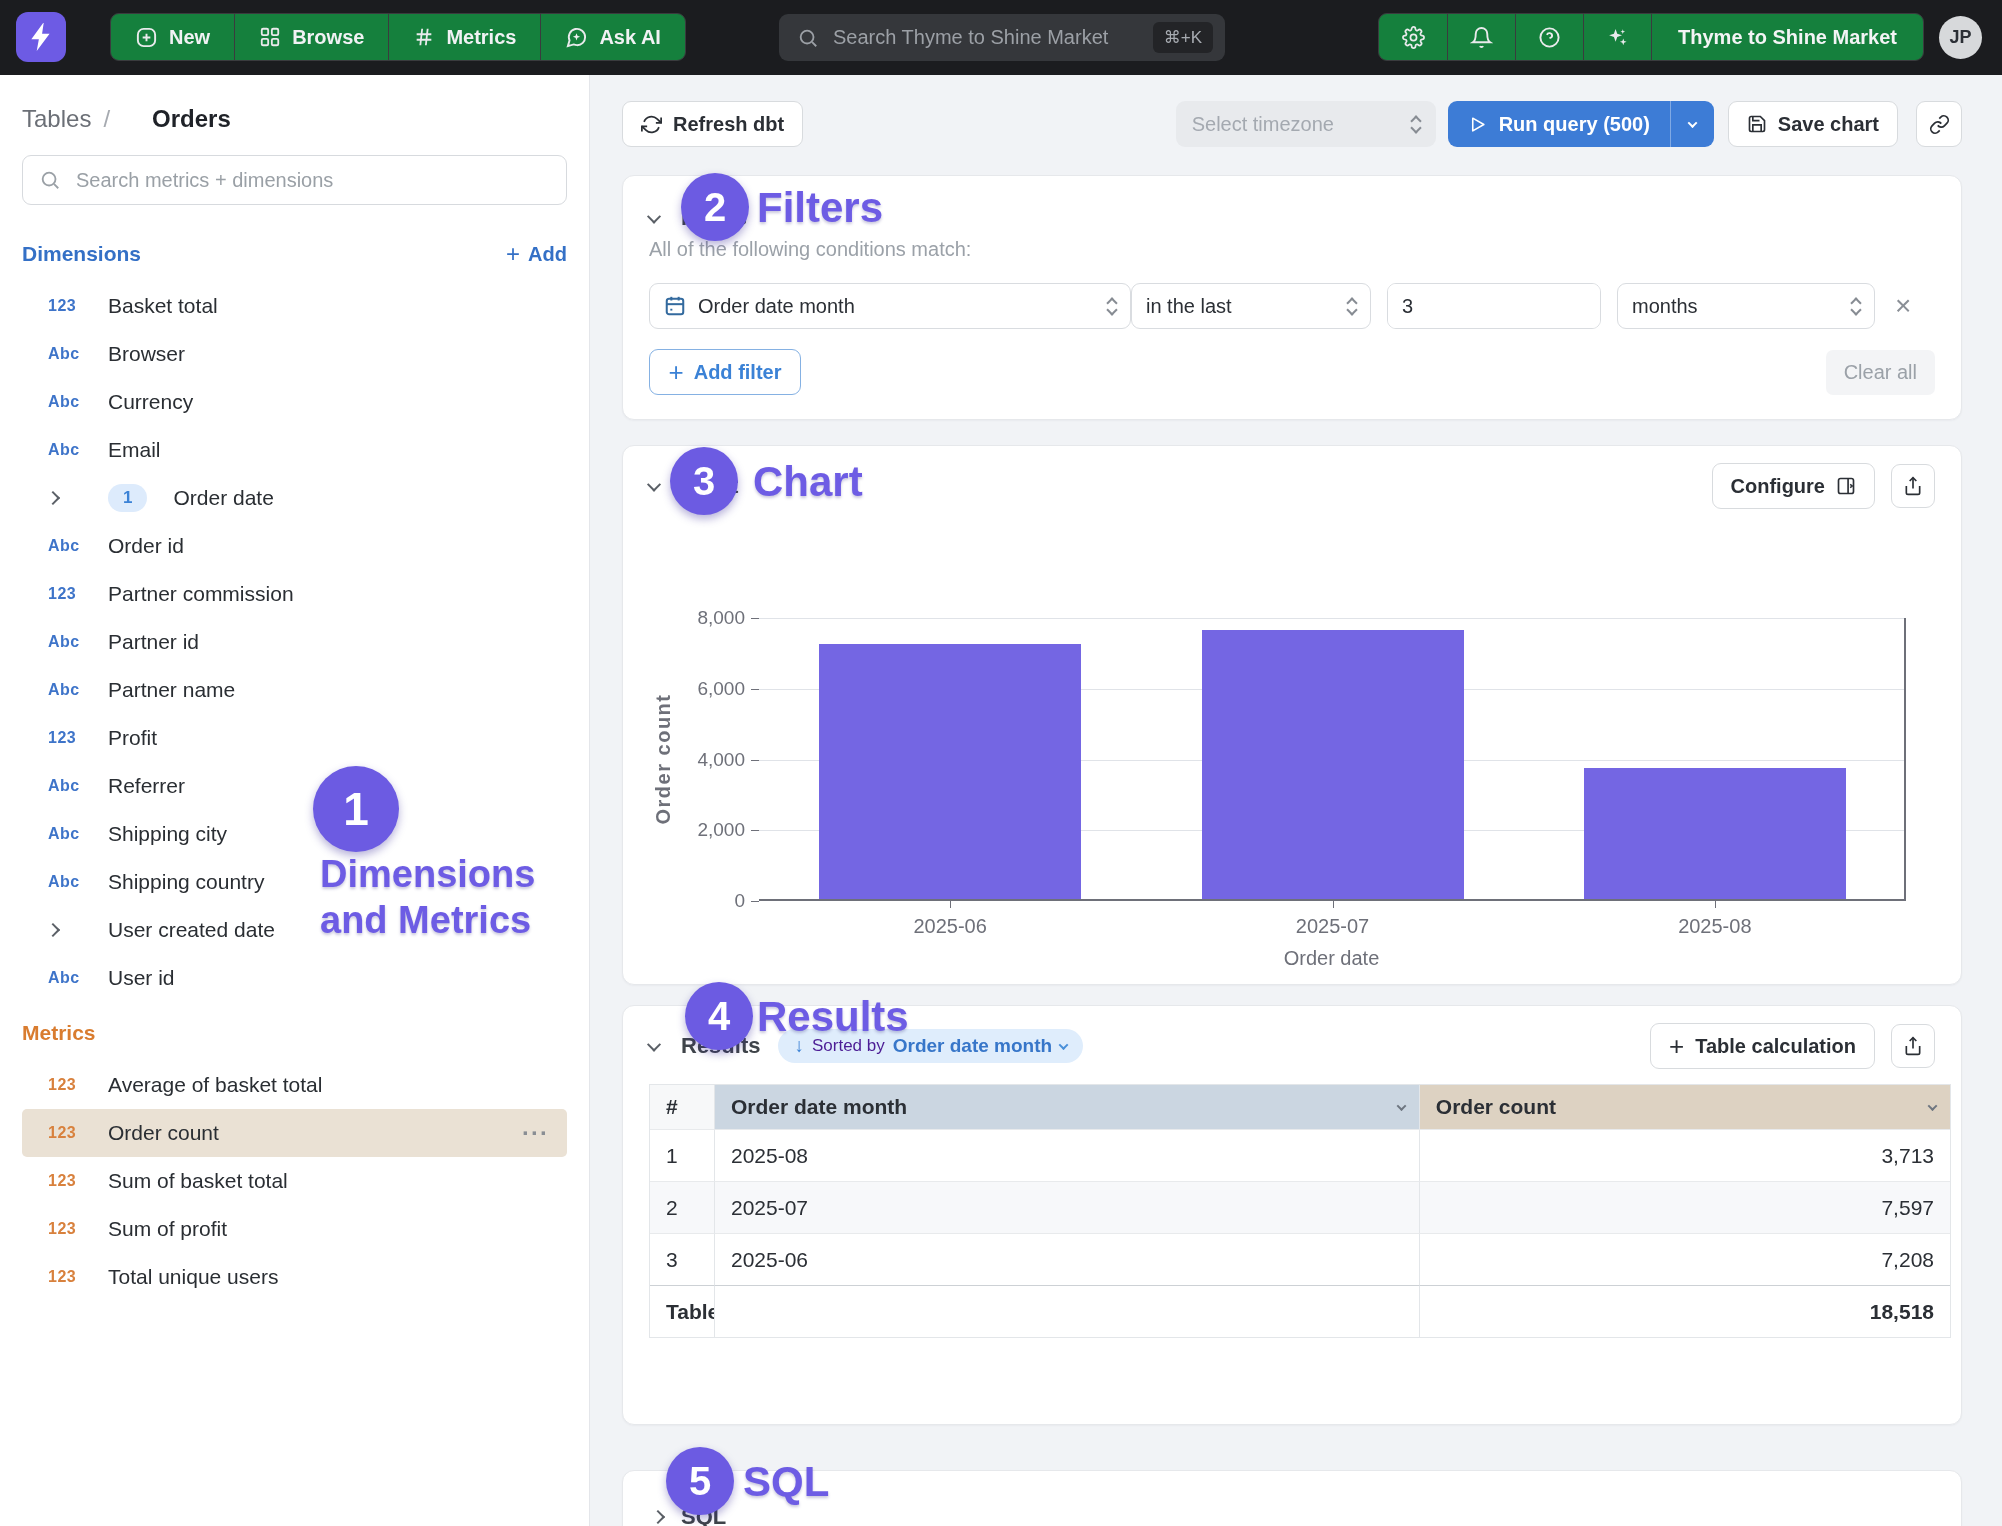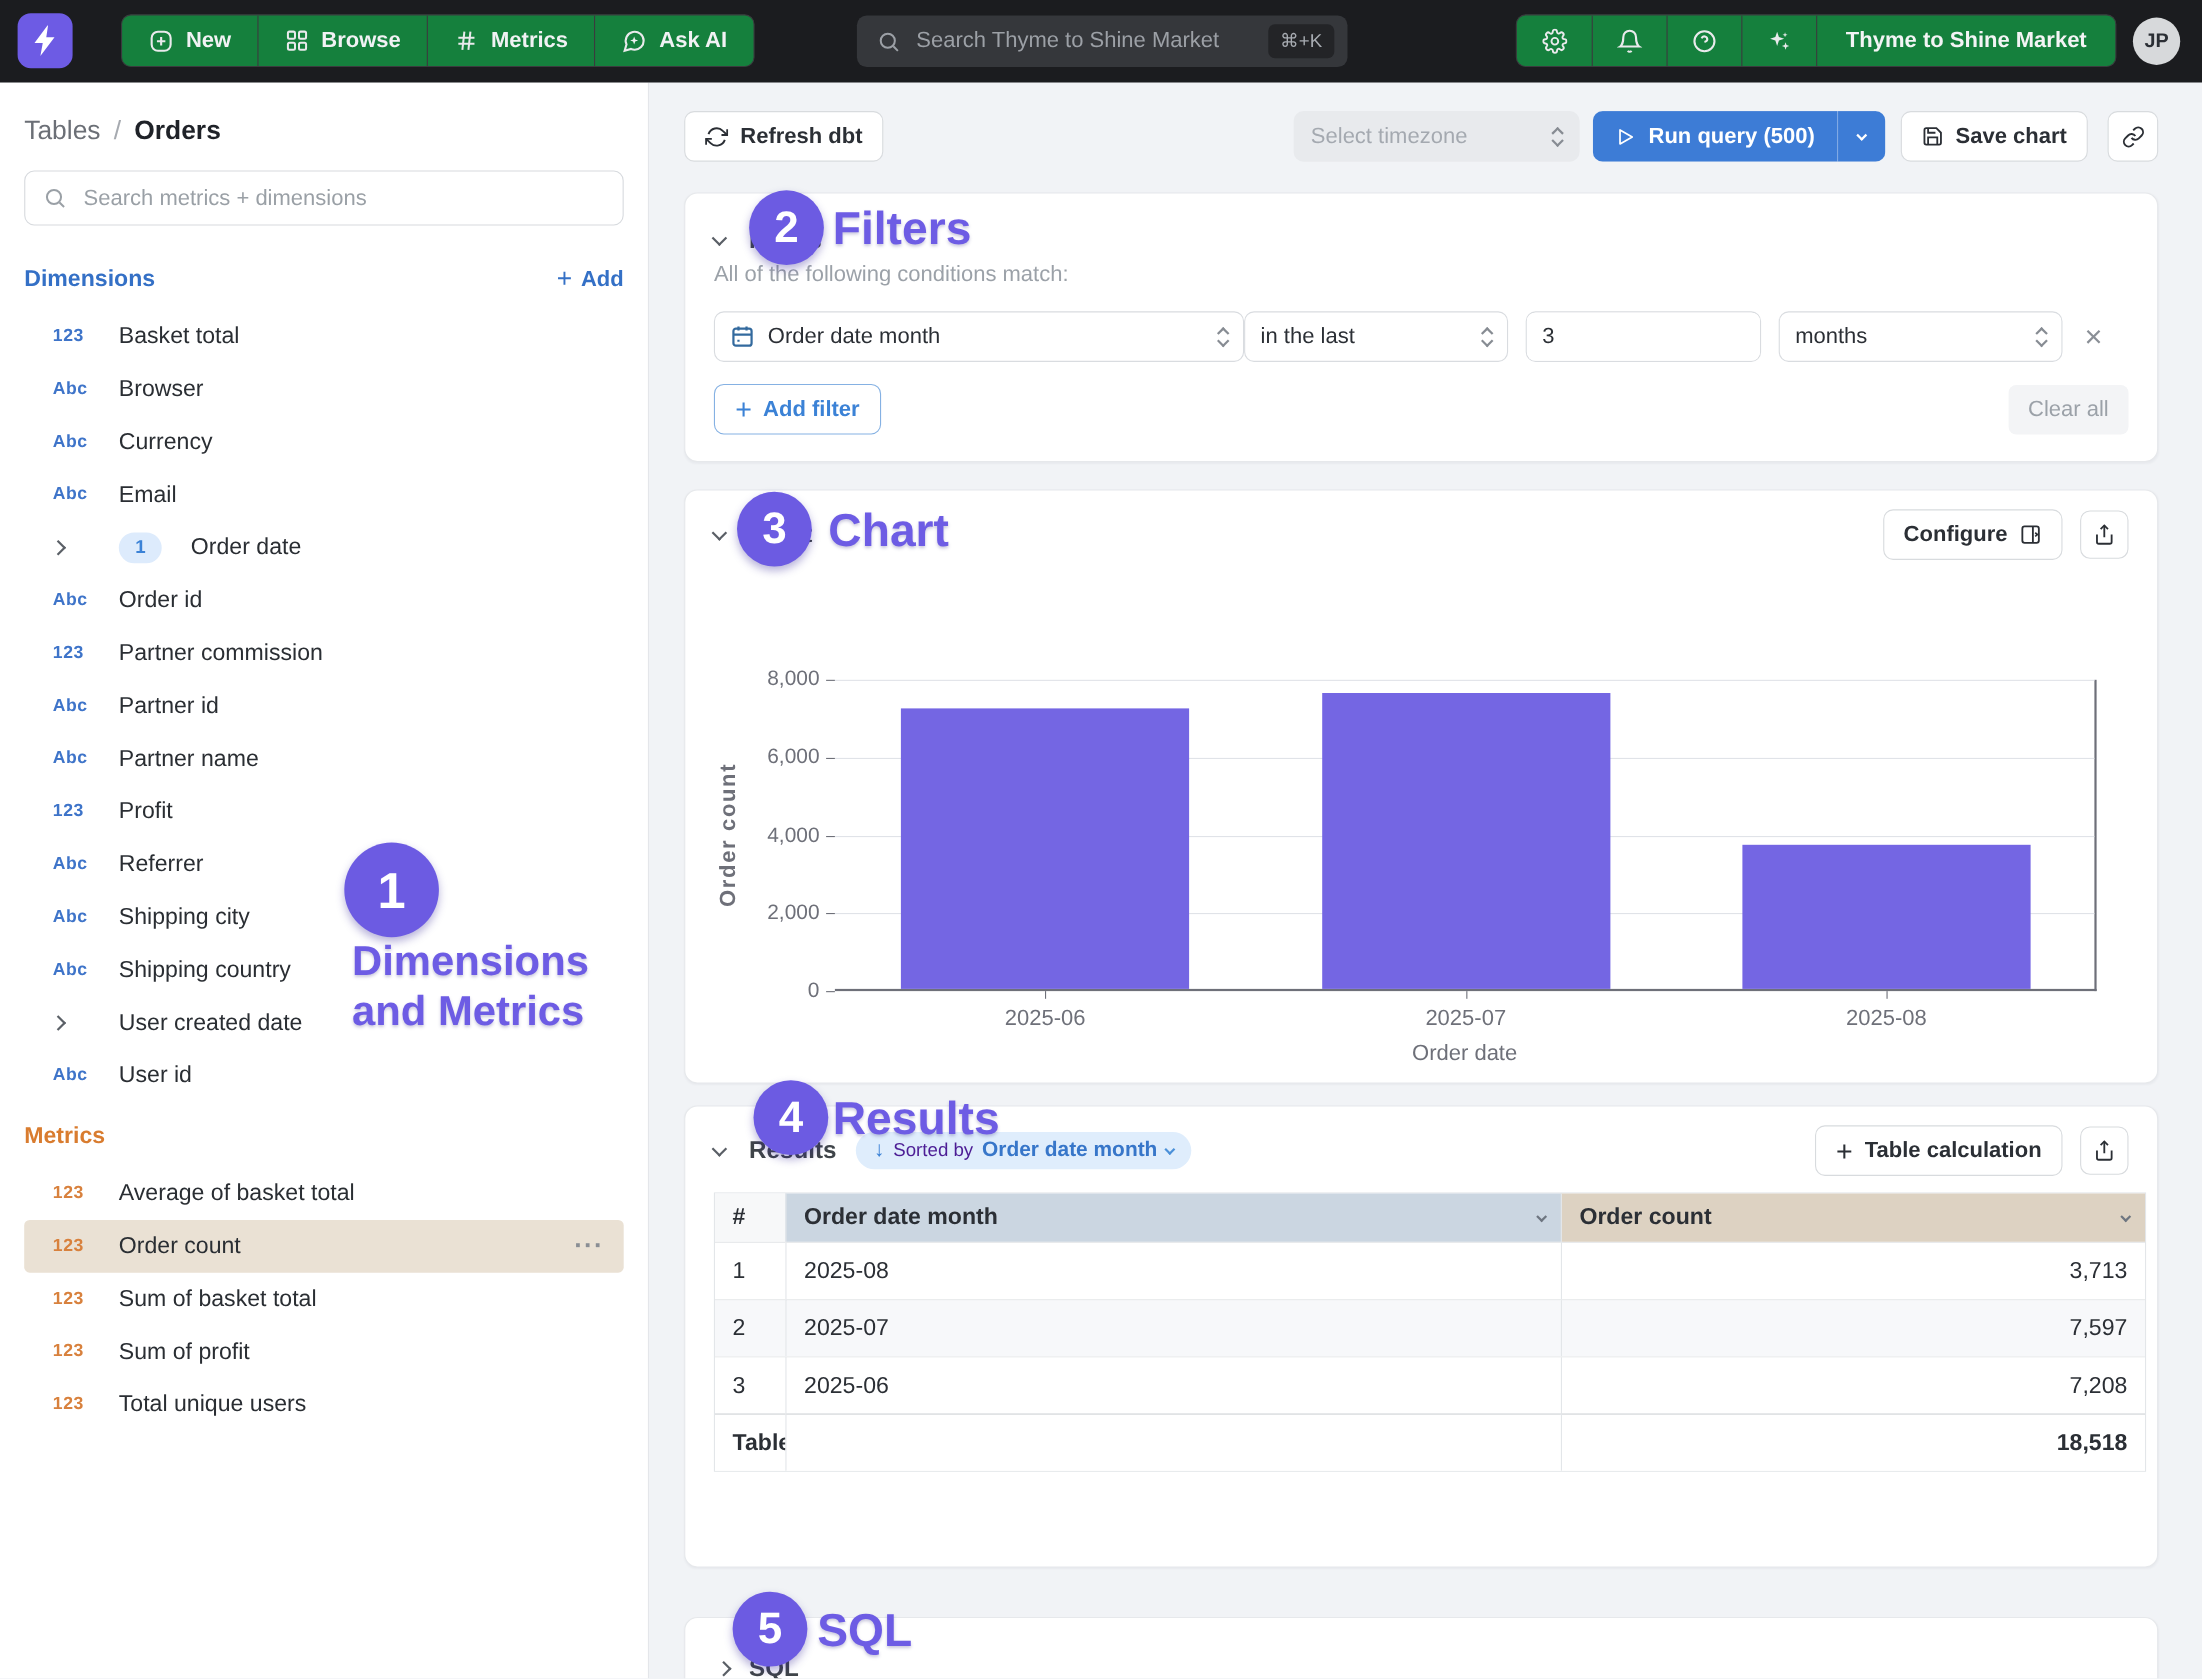--- a/index.html
+++ b/index.html
@@ -45,21 +45,21 @@
   .avatar { position:absolute; right:20px; top:16px; width:43px; height:43px; border-radius:50%;
             background:#D7D9DB; color:#2B2F35; font-weight:700; font-size:18px;
             display:flex; align-items:center; justify-content:center; }
 
   
   .sidebar { position:absolute; top:75px; left:0; width:590px; bottom:0; background:#FFFFFF;
              border-right:1px solid #E4E6EA; padding:30px 22px 0 22px; }
   .breadcrumb { display:flex; align-items:baseline; gap:12px; font-size:24px; }
   .breadcrumb .root { color:#6B6F76; cursor:pointer; }
   .breadcrumb .sep  { color:#A6AAB0; }
-  .breadcrumb .cur  { color:#1F2228; font-weight:700; }
+  .breadcrumb .cur  { color:#1F2228; font-weight:700;margin-left:30px; }
   .side-search { margin-top:22px; height:50px; border:1px solid #D7DADE; border-radius:9px;
                  display:flex; align-items:center; gap:13px; padding:0 16px; background:#fff; }
   .side-search input { border:none; outline:none; flex:1; font-size:20px; color:#2B2F35;
                        font-family:"Liberation Sans",sans-serif; background:transparent; }
   .side-search input::placeholder { color:#9AA0A6; }
   .listhead { margin-top:34px; height:30px; display:flex; align-items:center; justify-content:space-between; }
   .listhead .ttl { font-size:21px; font-weight:700; }
   .listhead .ttl.dims { color:#3470C6; }
   .listhead .ttl.mets { color:#D97C2F; margin-top:0; }
   .addlink { display:flex; align-items:center; gap:8px; color:#3470C6; font-size:20px;

